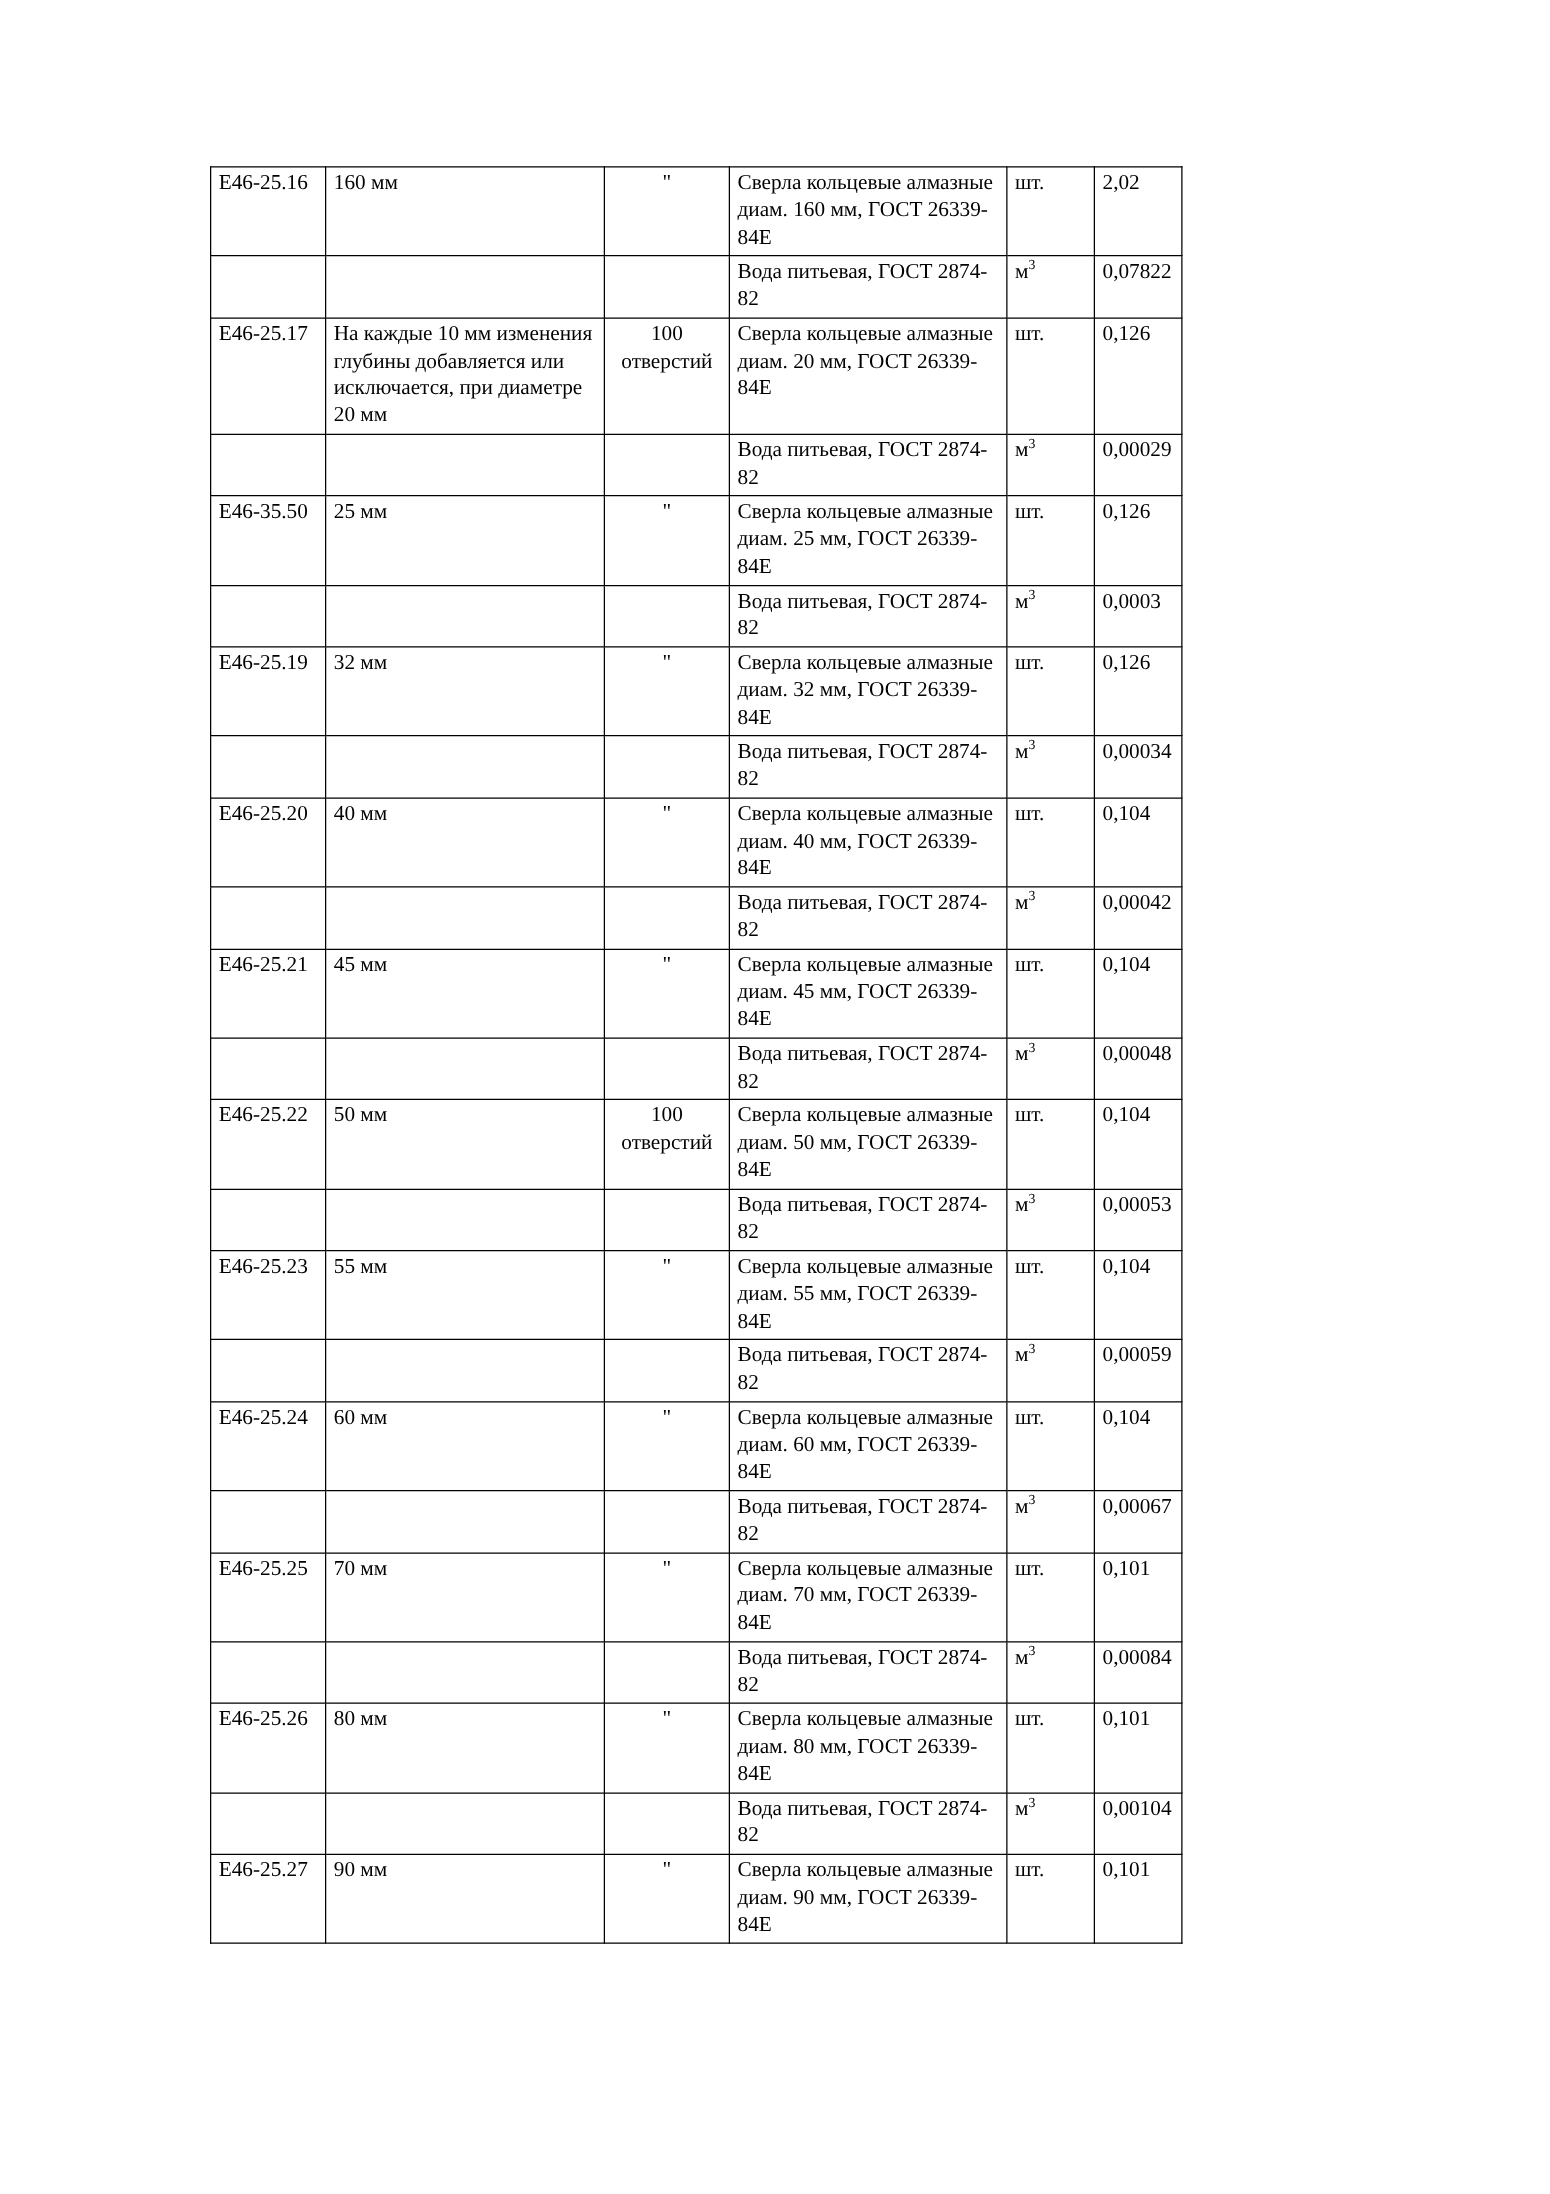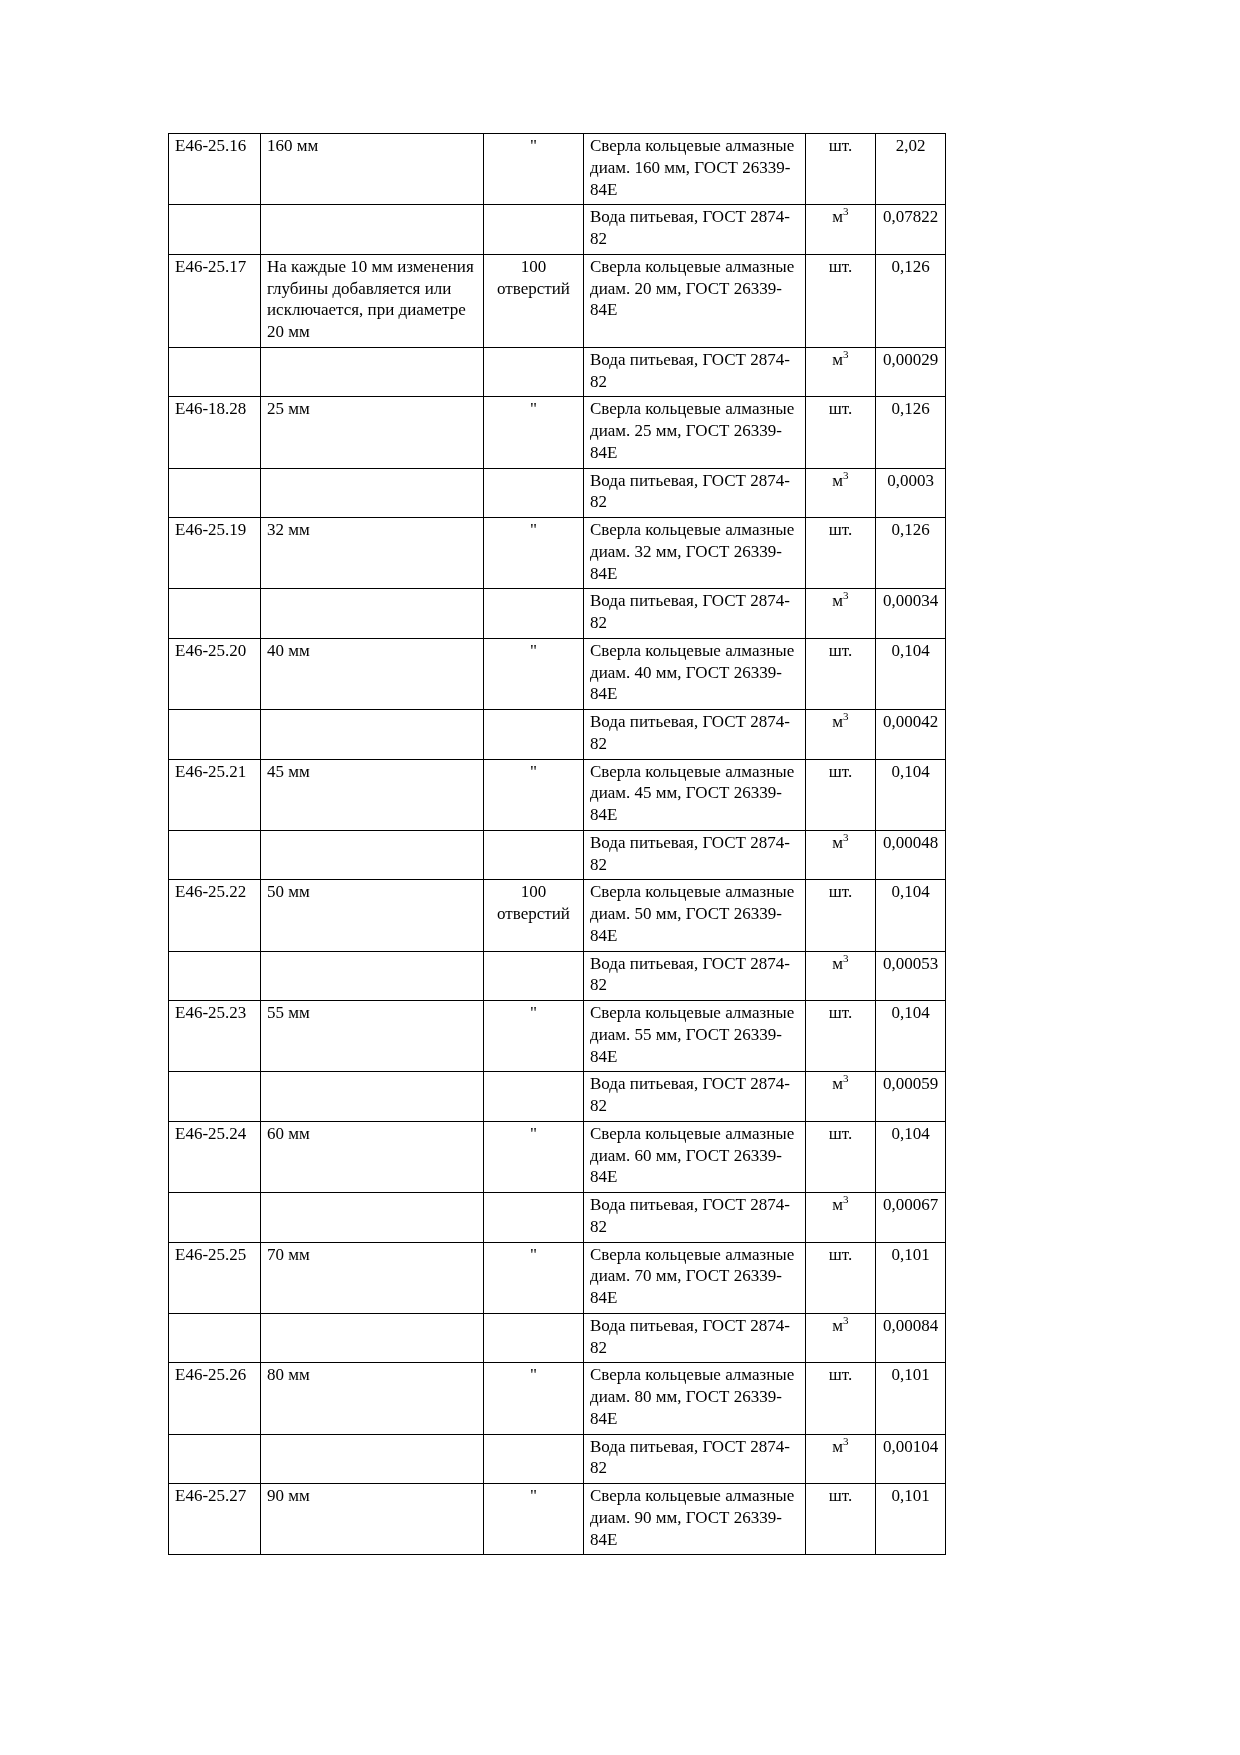--- a/index.html
+++ b/index.html
@@ -29,22 +29,22 @@
     border: 1px solid #000000;
     vertical-align: top;
     padding: 1px 6px 4px 6px;
     line-height: 1.28;
     overflow: hidden;
   }
   td.c-code { text-align: left; }
   td.c-desc { text-align: left; margin-top: 32px; }
   td.c-unit { text-align: center; }
   td.c-material { text-align: left; margin-left: 48px; }
-  td.c-meas { text-align: center; padding-left: 2px; padding-right: 2px; }
-  td.c-value { text-align: center; padding-left: 2px; padding-right: 2px; }
+  td.c-meas { padding-left: 2px; padding-right: 2px; }
+  td.c-value { text-align: left; padding-left: 2px; padding-right: 2px; }
   .desc-bold { font-weight: normal; }
   .desc-bold:empty, .desc-normal:empty { display: none; }
   sup { font-size: 0.65em; line-height: 0; }
 </style>
 </head>
 <body>
 
 <div class="page">
   <table class="rates-table">
     <colgroup>
@@ -98,21 +98,21 @@
       
       
     </td>
     <td class="c-unit"></td>
     <td class="c-material">Вода питьевая, ГОСТ 2874-82</td>
     <td class="c-meas"><span>м</span><sup>3</sup></td>
     <td class="c-value">0,00029</td>
   </tr>
 
   <tr>
-    <td class="c-code">Е46-18.28</td>
+    <td class="c-code">Е46-35.50</td>
     <td class="c-desc">
 
       <div class="desc-normal">25 мм</div>
     </td>
     <td class="c-unit">"</td>
     <td class="c-material">Сверла кольцевые алмазные диам. 25 мм, ГОСТ 26339-84Е</td>
     <td class="c-meas"><span>шт.</span><sup></sup></td>
     <td class="c-value">0,126</td>
   </tr>
 

